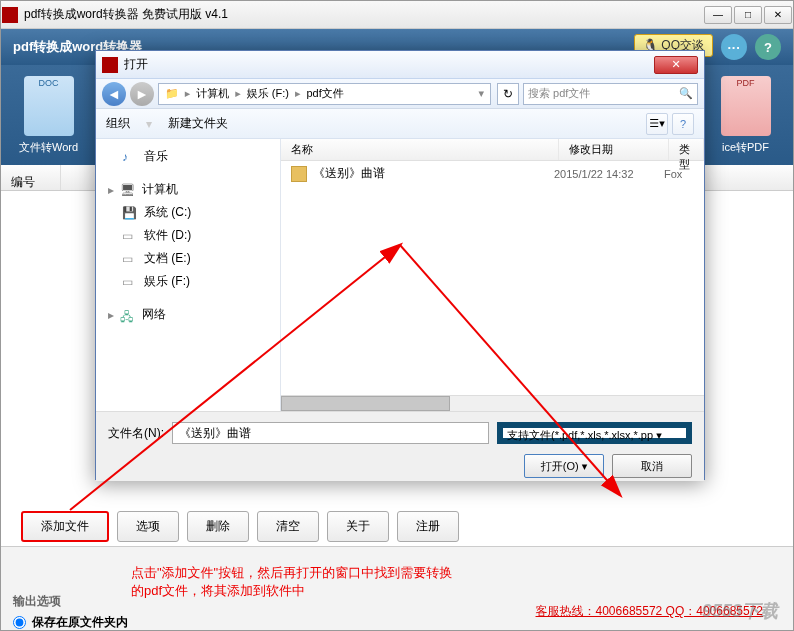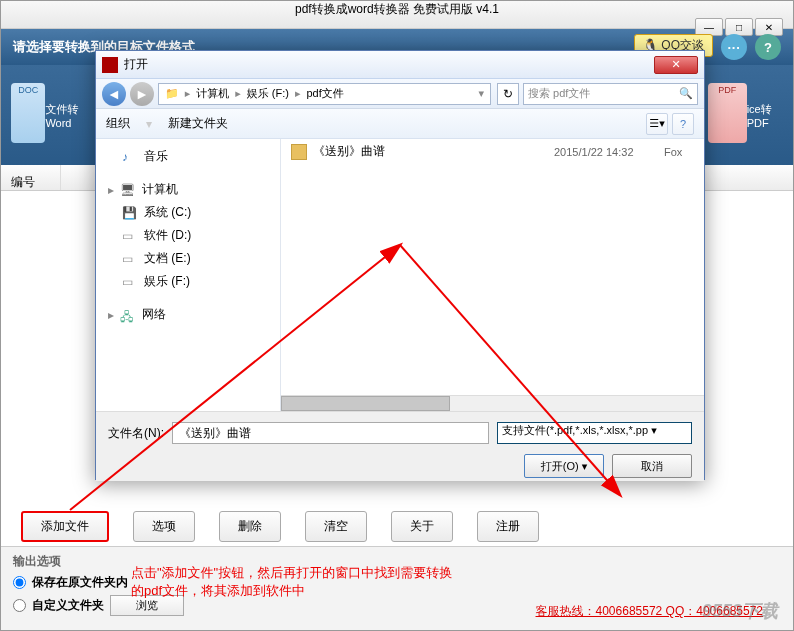--- a/index.html
+++ b/index.html
@@ -1,44 +1,44 @@
 <!DOCTYPE html>
 <html><head>
 <meta charset="utf-8">
 <style>
 * { margin: 0; padding: 0; box-sizing: border-box; font-family: "Microsoft YaHei", SimSun, sans-serif; }
 body { width: 794px; height: 631px; background: #f0f0f0; position: relative; overflow: hidden; }
 
 .main-window { width: 794px; height: 631px; background: #fff; border: 1px solid #999; position: relative; }
-.titlebar { height: 28px; background: linear-gradient(#f8f8f8, #e8e8e8); border-bottom: 1px solid #ccc; display: flex; align-items: center; padding: 0 10px; font-size: 12px; flex-direction: column; }
+.titlebar { height: 28px; background: linear-gradient(#f8f8f8, #e8e8e8); border-bottom: 1px solid #ccc; display: flex; align-items: center; padding: 0 1px; font-size: 12px; }
 .titlebar-icon { width: 16px; height: 16px; background: #a00; margin-right: 6px; }
 .win-controls { margin-left: auto; display: flex; gap: 2px; }
 .win-btn { width: 28px; height: 18px; border: 1px solid #aaa; background: linear-gradient(#fdfdfd,#e5e5e5); font-size: 10px; display: flex; align-items: center; justify-content: center; border-radius: 2px; cursor: pointer; }
 
 .header-bar { height: 36px; background: linear-gradient(#4a7aa8, #2a5a88); color: #fff; display: flex; align-items: center; padding: 0 12px; font-size: 13px; font-weight: bold; }
 .header-right { margin-left: auto; display: flex; gap: 8px; align-items: flex-start; }
 .qq-btn { background: #fff59d; border: 1px solid #d4a017; padding: 2px 8px; border-radius: 3px; color: #333; font-size: 12px; font-weight: normal; cursor: pointer; }
 .help-btn { width: 26px; height: 26px; border-radius: 50%; background: #5a9; color: #fff; display: flex; align-items: center; justify-content: center; font-weight: bold; cursor: pointer; }
 
 .format-row { height: 100px; background: linear-gradient(#3a6a98, #2a5a88); display: flex; align-items: center; padding: 0 10px; gap: 6px; }
-.format-item { width: 75px; height: 88px; display: flex; flex-direction: row; align-items: center; justify-content: center; color: #fff; font-size: 11px; cursor: pointer; }
+.format-item { width: 75px; height: 88px; display: flex; flex-direction: column; align-items: center; justify-content: center; color: #fff; font-size: 11px; cursor: pointer; }
 .format-icon { width: 50px; height: 60px; background: #fff; border-radius: 4px; margin-bottom: 4px; position: relative; }
 .format-icon.doc { background: linear-gradient(#cde4f7,#a8d0ee); }
 .format-icon.pdf { background: linear-gradient(#f7cdcd,#eea8a8); }
 
 .content-area { position: absolute; top: 164px; left: 0; right: 0; bottom: 100px; background: #fff; }
 .table-header { height: 26px; background: linear-gradient(#fdfdfd,#ececec); border-bottom: 1px solid #ccc; display: flex; font-size: 12px; }
 .th-cell { padding: 9px 10px; border-right: 1px solid #ddd; }
 
-.toolbar-row { position: absolute; bottom: 88px; left: 12px; right: 28px; display: flex; gap: 24px; padding-left: 8px; }
+.toolbar-row { position: absolute; bottom: 88px; left: 12px; right: 28px; display: flex; gap: 8px; padding-left: 8px; }
 .tb-btn { padding: 5px 18px; background: linear-gradient(#fdfdfd,#ebebeb); border: 1px solid #aaa; border-radius: 3px; font-size: 12px; cursor: pointer; }
 .tb-btn.highlight { border: 2px solid #e00; }
 
 .output-section { position: absolute; bottom: 0; left: 0; right: 0; height: 84px; background: #f3f3f3; border-top: 1px solid #ccc; padding: 6px 12px; font-size: 12px; }
-.output-section h4 { font-size: 12px; color: #666; font-weight: bold; margin-bottom: 4px; }
+.output-section h4 { font-size: 12px; color: #666; font-weight: bold; margin-bottom: 4px; margin-top: 40px; }
 .radio-row { display: flex; align-items: center; margin: 4px 0; gap: 6px; }
 .path-input { width: 280px; height: 20px; border: 1px solid #aaa; font-size: 11px; padding: 0 4px; font-family: monospace; }
 .browse-btn { padding: 2px 25px; background: linear-gradient(#fdfdfd,#ebebeb); border: 1px solid #aaa; font-size: 11px; cursor: pointer; }
 .convert-btn { position: absolute; right: 30px; top: 0px; width: 120px; height: 40px; background: linear-gradient(#5aa8e8,#3a88c8); color: #fff; border-radius: 6px; border: none; font-size: 18px; cursor: pointer; }
 .hotline { position: absolute; right: 30px; bottom: 10px; color: #d00; font-size: 12px; text-decoration: underline; }
 
 .annotation { position: absolute; left: 130px; bottom: 30px; color: #e00; font-size: 13px; line-height: 1.4; width: 340px; font-family: SimSun; }
 
 
 .dialog { position: absolute; top: 50px; left: 95px; width: 610px; height: 430px; background: #fff; border: 1px solid #5a7ab0; box-shadow: 0 4px 20px rgba(0,0,0,.4); z-index: 10; }
@@ -76,21 +76,21 @@
 .list-row { display: flex; align-items: center; padding: 4px 10px; font-size: 12px; cursor: pointer; }
 .list-row .file-icon { width: 16px; height: 16px; background: #e8c060; border: 1px solid #c8a040; margin-right: 6px; }
 .list-row .fname { flex: 1; }
 .list-row .fdate { width: 110px; color: #666; font-size: 11px; }
 .list-row .ftype { width: 30px; color: #666; font-size: 11px; }
 .dlg-scroll { height: 16px; background: #f0f0f0; border-top: 1px solid #ddd; margin-top: auto; }
 
 .dlg-footer { height: 70px; background: #f0f0f0; border-top: 1px solid #ddd; padding: 10px 12px; }
 .fn-row { display: flex; align-items: center; gap: 8px; font-size: 12px; }
 .fn-input { flex: 1; height: 22px; border: 1px solid #aaa; padding: 0 6px; font-size: 12px; }
-.filter-select { width: 195px; height: 22px; border: 1px solid #0c4a6e; font-size: 11px; padding: 0 4px; background: #fff; }
+.filter-select { width: 195px; height: 22px; border: 6px solid #0c4a6e; font-size: 11px; padding: 0 4px; background: #fff; }
 .btn-row { display: flex; justify-content: flex-end; gap: 8px; margin-top: 10px; }
 .dlg-btn { width: 80px; height: 24px; background: linear-gradient(#fdfdfd,#e5e5e5); border: 1px solid #888; border-radius: 2px; font-size: 11px; cursor: pointer; }
 .dlg-btn.primary { border: 1px solid #4a80c0; }
 
 .arrow-svg { position: absolute; top: 0; left: 0; pointer-events: none; z-index: 20; }
 .watermark { position: absolute; right: 16px; bottom: 8px; color: rgba(120,120,120,.5); font-size: 18px; font-style: italic; font-weight: bold; z-index: 30; }
 </style>
 </head>
 <body>
 
@@ -99,21 +99,21 @@
     <div class="titlebar-icon"></div>
     <span>pdf转换成word转换器 免费试用版 v4.1</span>
     <div class="win-controls">
       <div class="win-btn">—</div>
       <div class="win-btn">□</div>
       <div class="win-btn">✕</div>
     </div>
   </div>
 
   <div class="header-bar">
-    <span>请选择要转换到的目标文件格式</span>
+    <span>pdf转换成word转换器</span>
     <div class="header-right">
       <div class="qq-btn">🐧 <span>QQ交谈</span></div>
       <div class="help-btn" style="background:#5ab0d8;">···</div>
       <div class="help-btn">?</div>
     </div>
   </div>
 
   <div class="format-row">
     <div class="format-item">
       <div class="format-icon doc">
@@ -231,20 +231,25 @@
           <span>娱乐 (F:)</span>
         </div>
       <div style="height:10px"></div>
       <div class="tree-item top">
           <span style="color:#888">▸</span>
           <span class="tree-icon ti-net">🖧</span>
           <span>网络</span>
         </div>
     </div>
     <div class="dlg-list">
+      <div class="list-header">
+        <div class="lh-cell" style="flex:1">名称</div>
+        <div class="lh-cell" style="width:110px">修改日期</div>
+        <div class="lh-cell" style="width:35px">类型</div>
+      </div>
       <div class="list-row">
         <div class="file-icon"></div>
         <div class="fname">《送别》曲谱</div>
         <div class="fdate">2015/1/22 14:32</div>
         <div class="ftype">Fox</div>
       </div>
       <div class="dlg-scroll">
         <div style="width:40%;height:100%;background:#c8c8c8;border:1px solid #aaa;"></div>
       </div>
     </div>

